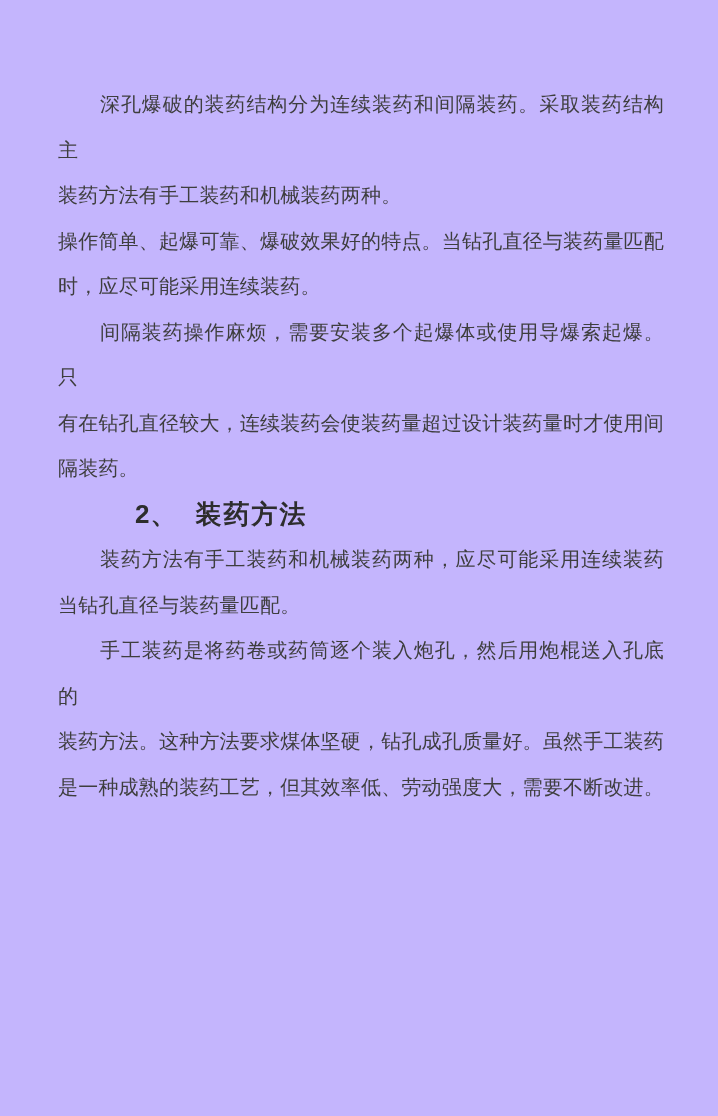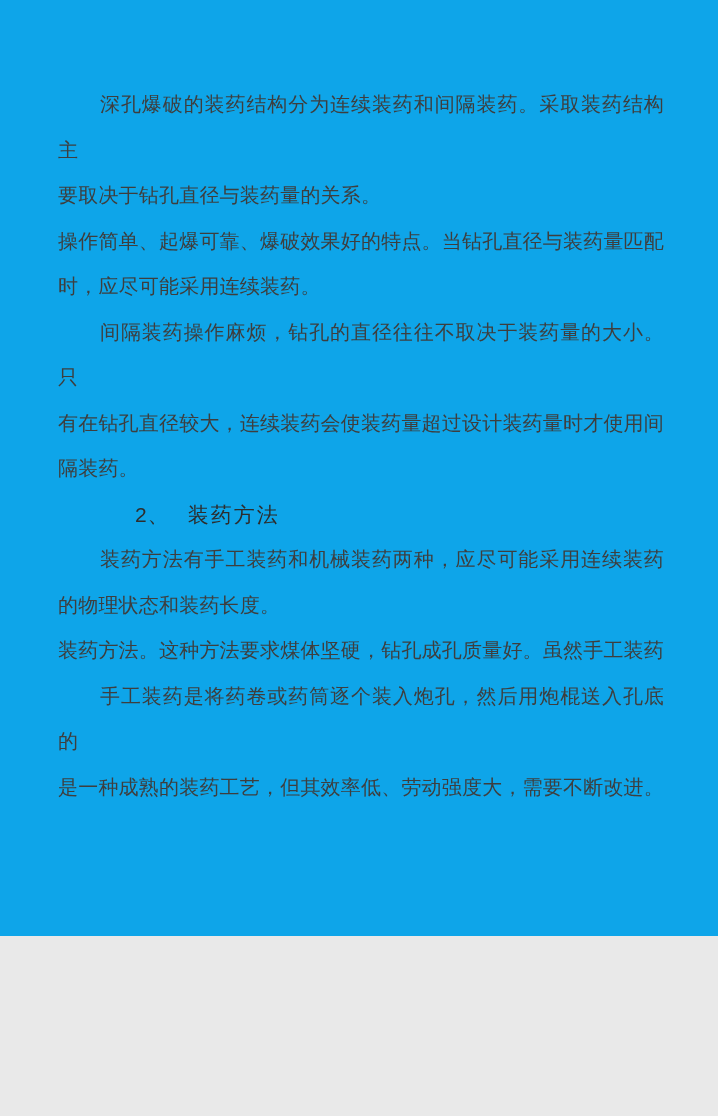--- a/index.html
+++ b/index.html
@@ -1,22 +1,22 @@
 <!DOCTYPE html>
 <html><head>
 <meta charset="utf-8">
 <style>
   * { margin: 0; padding: 0; box-sizing: border-box; }
   html, body { background: #e9e9e9; }
   .page {
     position: relative;
     width: 718px;
-    height: 936px;
+    height: 1116px;
     margin: 0 auto;
-    background: #0ea5e9;
+    background: #c4b5fd;
     overflow: hidden;
     font-family: "Liberation Serif", "DejaVu Serif", serif;
   }
   .text-block {
     position: absolute;
     left: 58px;
     top: 82px;
     width: 606px;
     font-size: 20px;
     line-height: 45.5px;
@@ -27,52 +27,52 @@
   
   .fill {
     text-align: justify;
     text-align-last: justify;
     text-justify: inter-character;
   }
   
   .ind { text-indent: 42px; }
   .heading {
     font-family: "Liberation Sans", "DejaVu Sans", sans-serif;
-    font-weight: 400;
-    font-size: 21px;
+    font-weight: 700;
+    font-size: 26px;
     color: #2d2d2d;
     padding-left: 77px;
   }
   .heading .num { letter-spacing: 1px; }
   .heading .ttl { margin-left: 18px; letter-spacing: 2px; }
   .subitem { text-indent: 44px; }
 </style>
 </head>
 <body>
 
 <div class="page">
   <div class="text-block">
 
     <div class="ln fill ind">深孔爆破的装药结构分为连续装药和间隔装药。采取装药结构主</div>
-    <div class="ln">要取决于钻孔直径与装药量的关系。</div>
+    <div class="ln">装药方法有手工装药和机械装药两种。</div>
 
     <div class="ln fill">操作简单、起爆可靠、爆破效果好的特点。当钻孔直径与装药量匹配</div>
     <div class="ln">时，应尽可能采用连续装药。</div>
 
-    <div class="ln fill ind">间隔装药操作麻烦，钻孔的直径往往不取决于装药量的大小。只</div>
+    <div class="ln fill ind">间隔装药操作麻烦，需要安装多个起爆体或使用导爆索起爆。只</div>
     <div class="ln fill">有在钻孔直径较大，连续装药会使装药量超过设计装药量时才使用间</div>
     <div class="ln">隔装药。</div>
 
 
     <div class="ln heading">
       <span class="num">2、</span><span class="ttl">装药方法</span>
     </div>
 
     <div class="ln fill ind">装药方法有手工装药和机械装药两种，应尽可能采用连续装药</div>
-    <div class="ln">的物理状态和装药长度。</div>
+    <div class="ln">当钻孔直径与装药量匹配。</div>
 
 
+    <div class="ln fill ind">手工装药是将药卷或药筒逐个装入炮孔，然后用炮棍送入孔底的</div>
     <div class="ln fill">装药方法。这种方法要求煤体坚硬，钻孔成孔质量好。虽然手工装药</div>
-    <div class="ln fill ind">手工装药是将药卷或药筒逐个装入炮孔，然后用炮棍送入孔底的</div>
     <div class="ln fill">是一种成熟的装药工艺，但其效率低、劳动强度大，需要不断改进。</div>
 
   </div>
 </div>
 
 </body></html>

